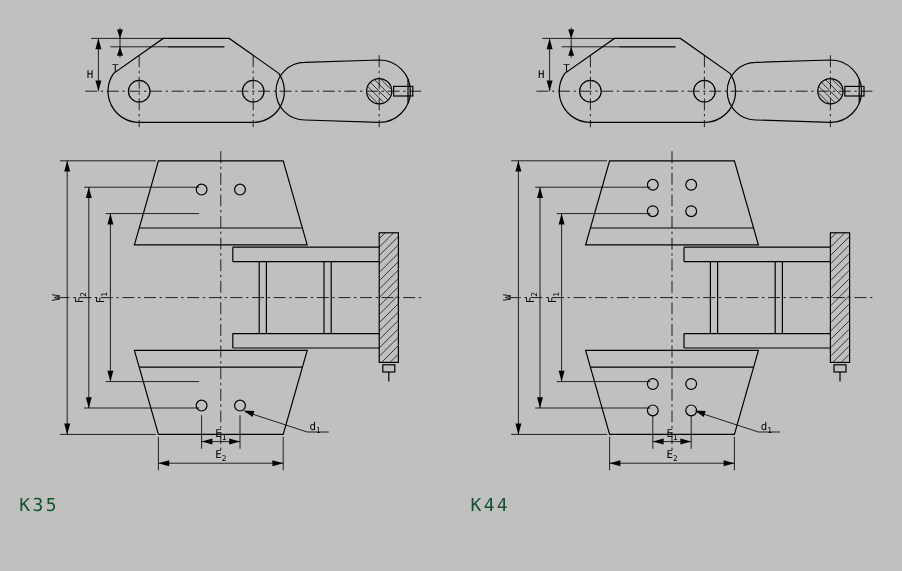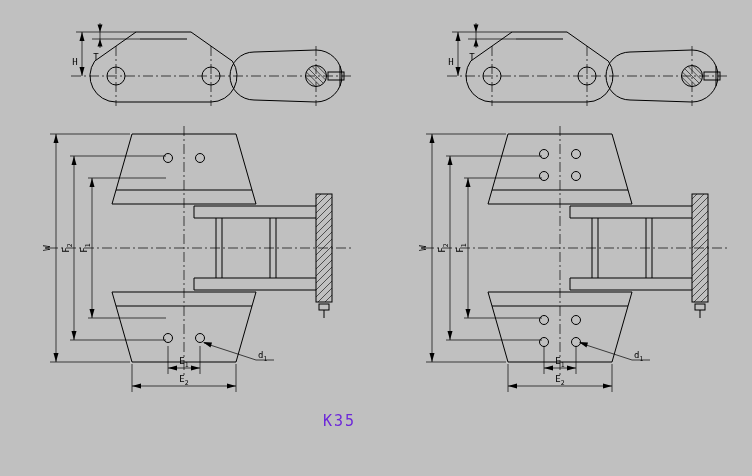--- a/index.html
+++ b/index.html
@@ -6,22 +6,22 @@
   body{
     width:752px;height:476px;overflow:hidden;
     background:#c0c0c0;
     font-family:"DejaVu Sans Mono", monospace;
   }
   .page{position:relative;width:752px;height:476px;}
   .row{display:flex;gap:36px;padding:8px 0 0 16px;}
   .diagram{width:340px;}
   .diagram svg{display:block;}
   .caption{
-    width:340px;text-align:right;margin-top:4px;
-    font:15px "DejaVu Sans Mono", monospace;letter-spacing:2px;color:#6d28d9;
+    width:340px;text-align:left;margin-top:4px;
+    font:15px "DejaVu Sans Mono", monospace;letter-spacing:2px;color:#14532d;
   }
   
   .ln path,.ln line,.ln rect,.ln circle{stroke:#000;fill:none;stroke-width:1;}
   .cl line{stroke:#000;fill:none;stroke-width:0.7;stroke-dasharray:10 3 2 3;}
   .dim-line{stroke:#000;fill:none;stroke-width:0.7;}
   .arrow{fill:#000;stroke:none;}
   .hatch line{stroke:#000;stroke-width:0.6;}
   .holes circle{stroke:#000;fill:none;stroke-width:1;}
   text.dim{font-family:"DejaVu Sans Mono", monospace;font-size:9px;fill:#000;}
   tspan.sub{font-size:6.5px;}
@@ -316,15 +316,16 @@
     </g>
     <g>
       <line class="dim-line" x1="188" y1="335" x2="240" y2="352"></line>
       <line class="dim-line" x1="240" y1="352" x2="258" y2="352"></line>
       <polygon class="arrow" points="187,334 196,334.5 194.5,339.5"></polygon>
       <text class="dim" x="242" y="350" text-anchor="start"><tspan>d</tspan><tspan class="sub" dy="2.5">1</tspan></text>
     </g>
   </g>
 </svg>
 </div>
+      <div class="caption">K44</div>
     </div>
   </div>
 </div>
 
 </body></html>

